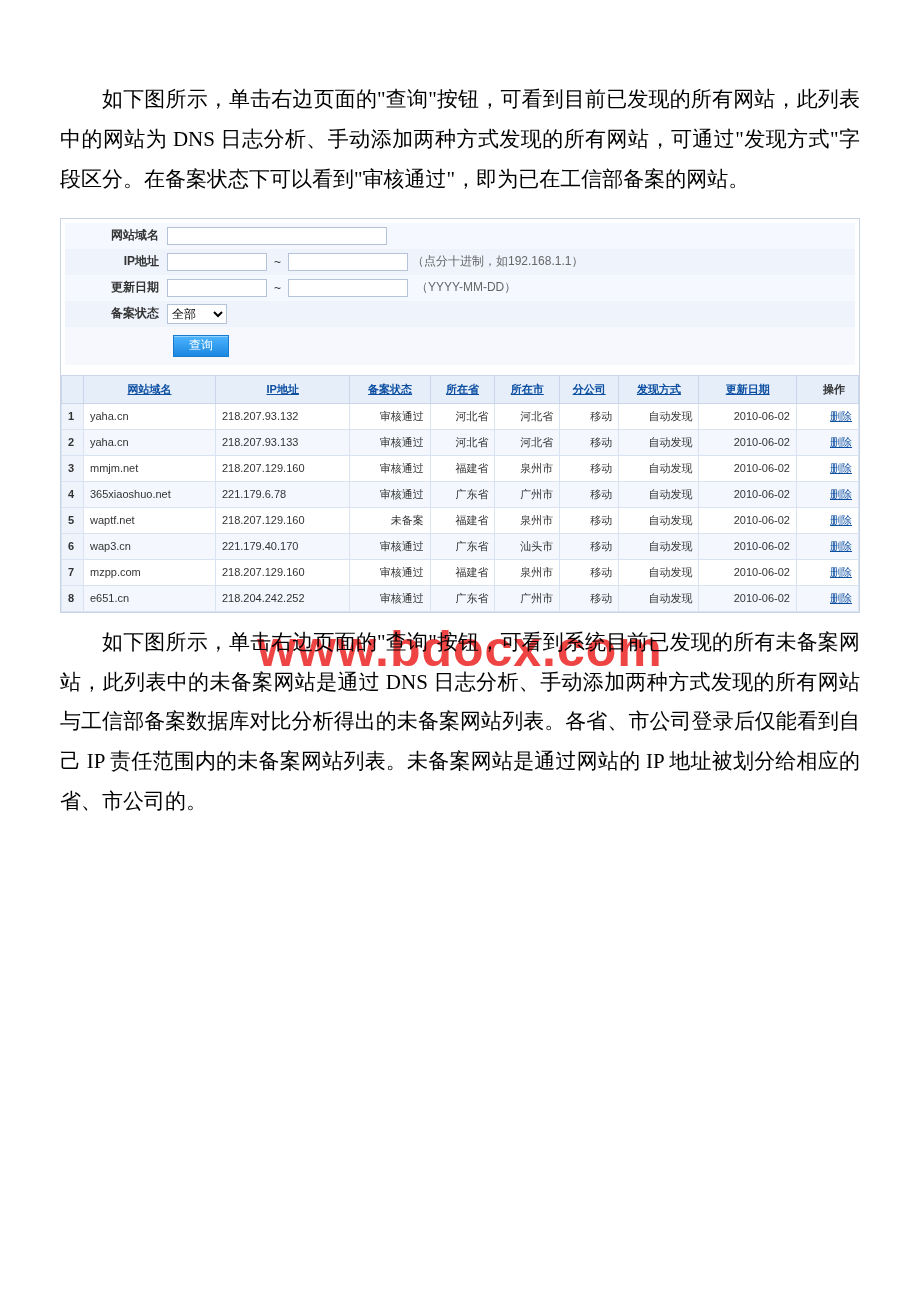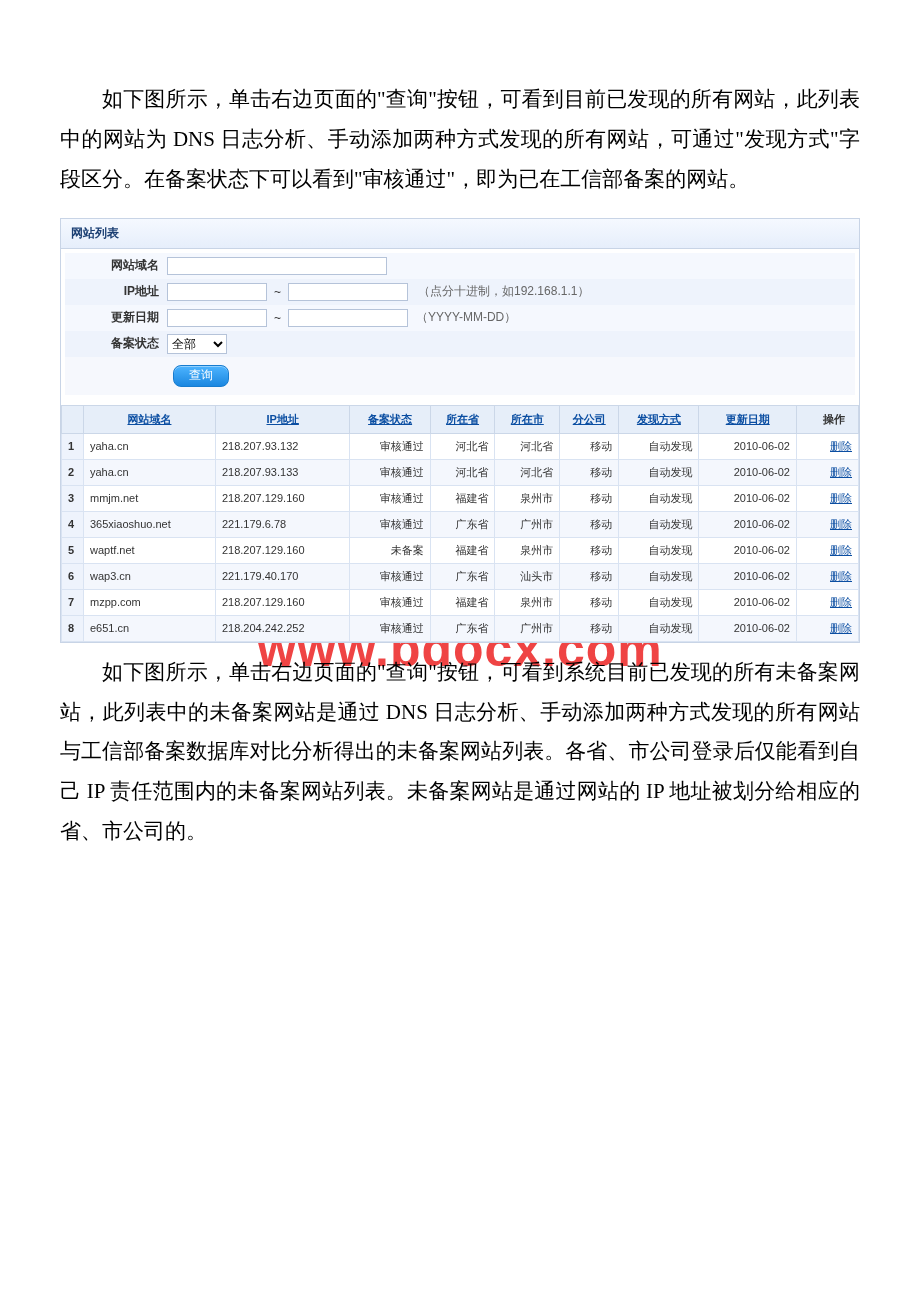--- a/index.html
+++ b/index.html
@@ -83,35 +83,34 @@
     .sel {
       height: 20px;
       border: 1px solid #b5c3d9;
       font-size: 12px;
       background: #fff;
       width: 60px;
     }
     .hint {
       color: #666;
       font-size: 12px;
-      margin-left: 6px;
     }
     .btn-row {
       padding: 8px 0 8px 108px;
       background: #f6f8fd;
     }
     .btn-search {
       display: inline-flex;
       align-items: center;
       justify-content: center;
       width: 56px;
       height: 22px;
       background: linear-gradient(#4db4ff, #1b87e0);
       border: 1px solid #177ccf;
-      border-radius: 8px;
+      border-radius: 0;
       color: #fff;
       font-size: 12px;
       cursor: pointer;
       box-shadow: inset 0 1px 0 rgba(255,255,255,0.4);
     }
     .tbl {
       width: 100%;
       border-collapse: collapse;
       font-size: 11px;
       margin-top: 10px;
@@ -164,21 +163,20 @@
     .content-above { position: relative; z-index: 1; }
   </style>
 </head>
 <body>
 
 <div class="content-above">
 
   <p class="para">如下图所示，单击右边页面的"查询"按钮，可看到目前已发现的所有网站，此列表中的网站为 DNS 日志分析、手动添加两种方式发现的所有网站，可通过"发现方式"字段区分。在备案状态下可以看到"审核通过"，即为已在工信部备案的网站。</p>
 
   <div class="panel">
-    <div class="panel-title">网站列表</div>
 
     <div class="form-area">
 
       <div class="form-row">
         <div class="form-label">网站域名</div>
         <div class="form-cell">
           <input class="txt-input" style="width: 220px;">
         </div>
       </div>
 

